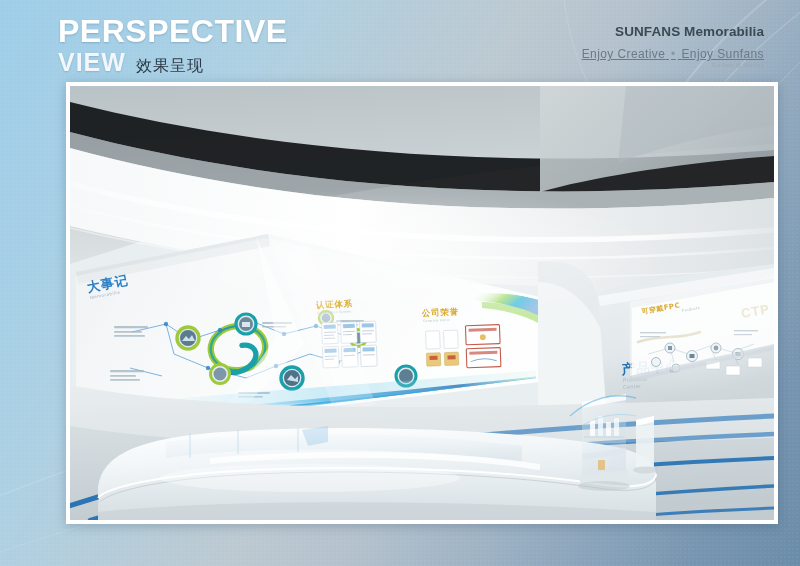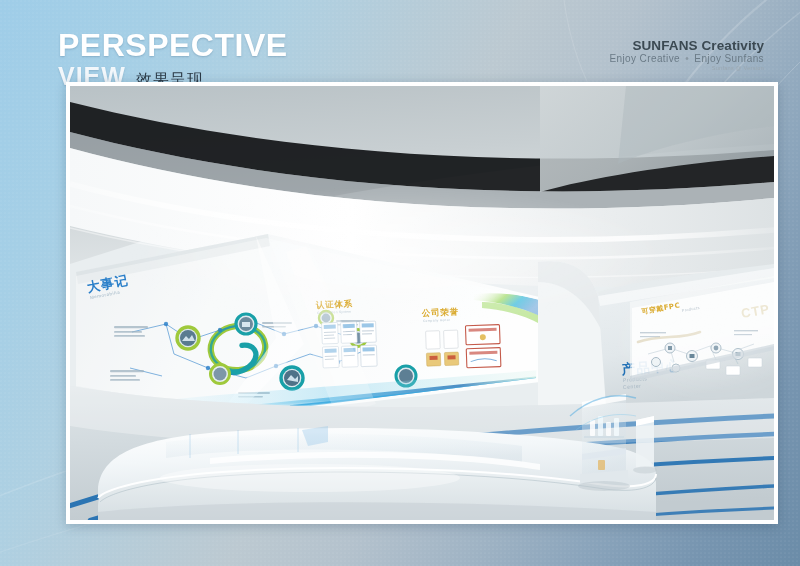--- a/index.html
+++ b/index.html
@@ -24,21 +24,21 @@
         #b4c2cd 58%,
         #9fb3c4 70%,
         #8aa4bb 80%,
         #7795b0 90%,
         #6b8ca8 100%);
   }
   #bg-arcs{ position:absolute; inset:0; pointer-events:none; }
 
   
   #header{
-    position:absolute; left:0; top:16px; width:788px; height:84px;
+    position:absolute; left:0; top:2px; width:788px; height:84px;
   }
   #title-block{
     position:absolute; left:58px; top:12px;
   }
   #title-main{
     font-size:32px; font-weight:bold; letter-spacing:.5px;
     color:#ffffff; line-height:34px;
     text-shadow:0 1px 2px rgba(70,110,140,.35);
   }
   #title-sub-row{
@@ -52,21 +52,21 @@
     font-size:16px; color:#2b3a46; letter-spacing:1px; font-weight:500;
   }
 
   #brand-block{
     position:absolute; right:24px; top:22px; text-align:right;
   }
   #brand-name{
     font-size:13.5px; font-weight:bold; color:#3b4952; letter-spacing:.1px;
   }
   #brand-tag{
-    font-size:10px; color:#6a7a86; letter-spacing:.4px; margin-top:0;
+    font-size:12px; color:#6a7a86; letter-spacing:.4px; margin-top:8px;text-decoration:underline;
   }
   #brand-tag .dot{ color:#8a98a3; padding:0 2px; }
   #brand-ver{
     font-size:5.5px; color:#9aa7b0; letter-spacing:.3px; margin-top:1px;
   }
 
   
   #render-frame{
     position:absolute; left:66px; top:82px; width:712px; height:442px;
     border:4px solid #ffffff;
@@ -106,21 +106,21 @@
 
   <div id="title-block">
     <div id="title-main">PERSPECTIVE</div>
     <div id="title-sub-row">
       <span id="title-en-sub">VIEW</span>
       <span id="title-cn">效果呈现</span>
     </div>
   </div>
 
   <div id="brand-block">
-    <div id="brand-name">SUNFANS Creativity</div>
+    <div id="brand-name">SUNFANS Memorabilia</div>
     <div id="brand-tag">
       <span>Enjoy Creative</span>
       <span class="dot">•</span>
       <span>Enjoy Sunfans</span>
     </div>
     <div id="brand-ver">Sunfans @ Version</div>
   </div>
 
 </div>
 

